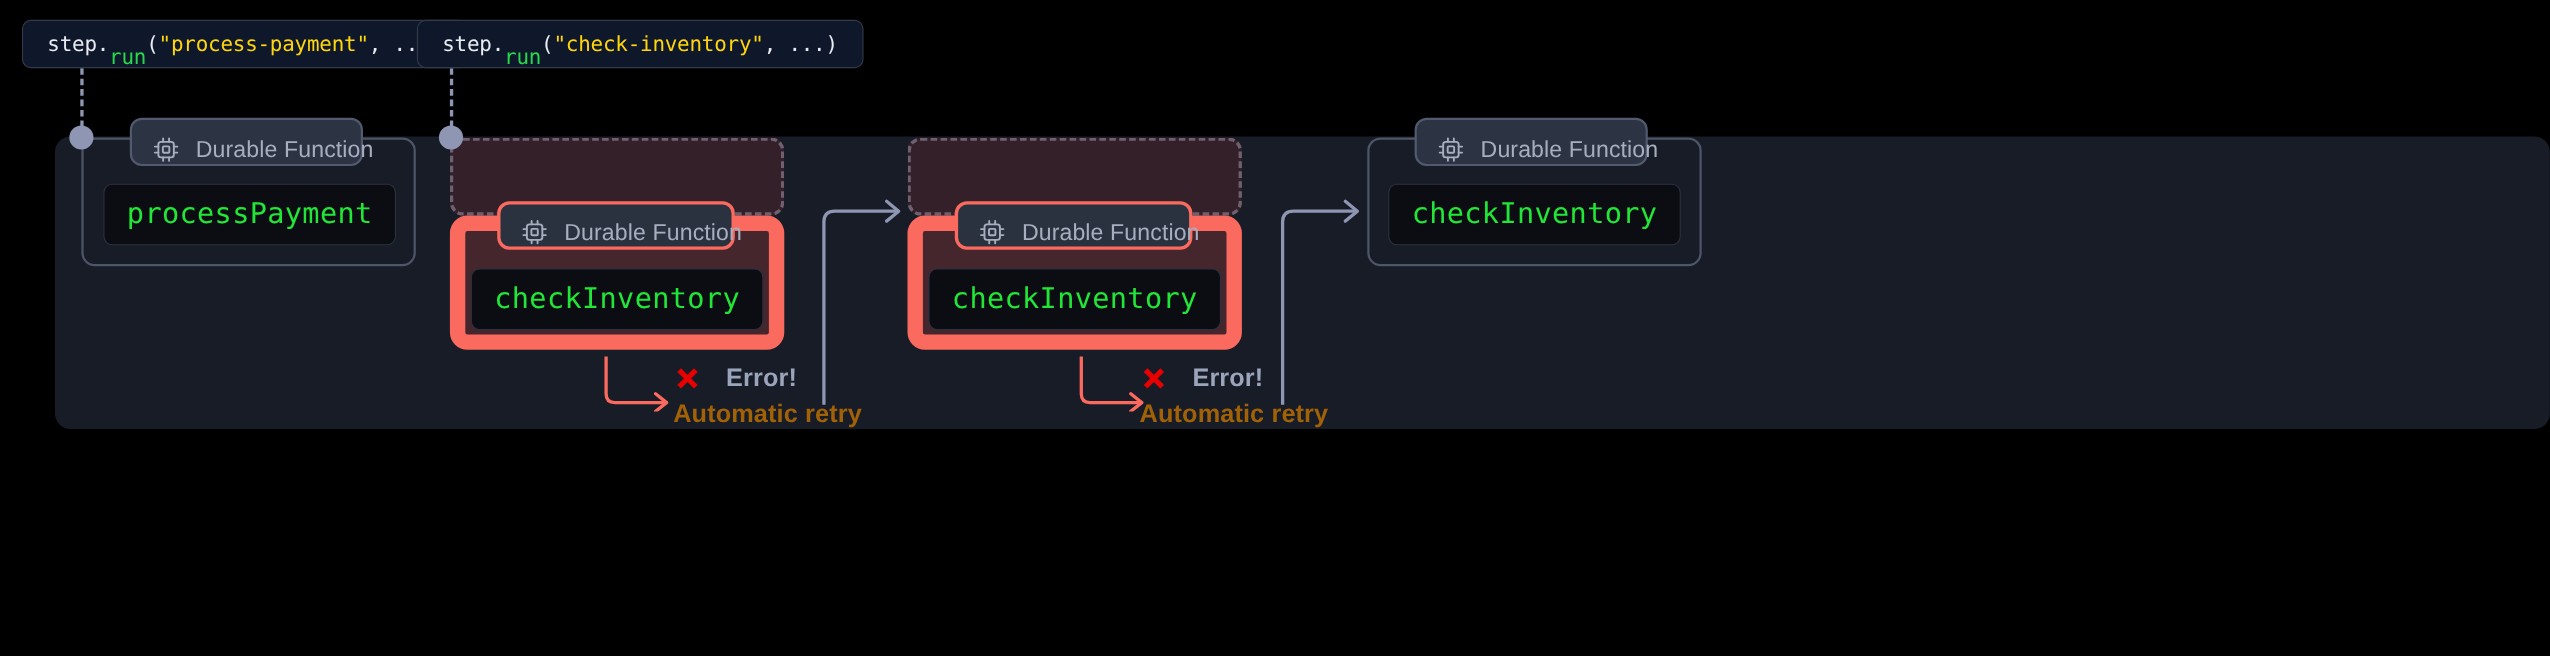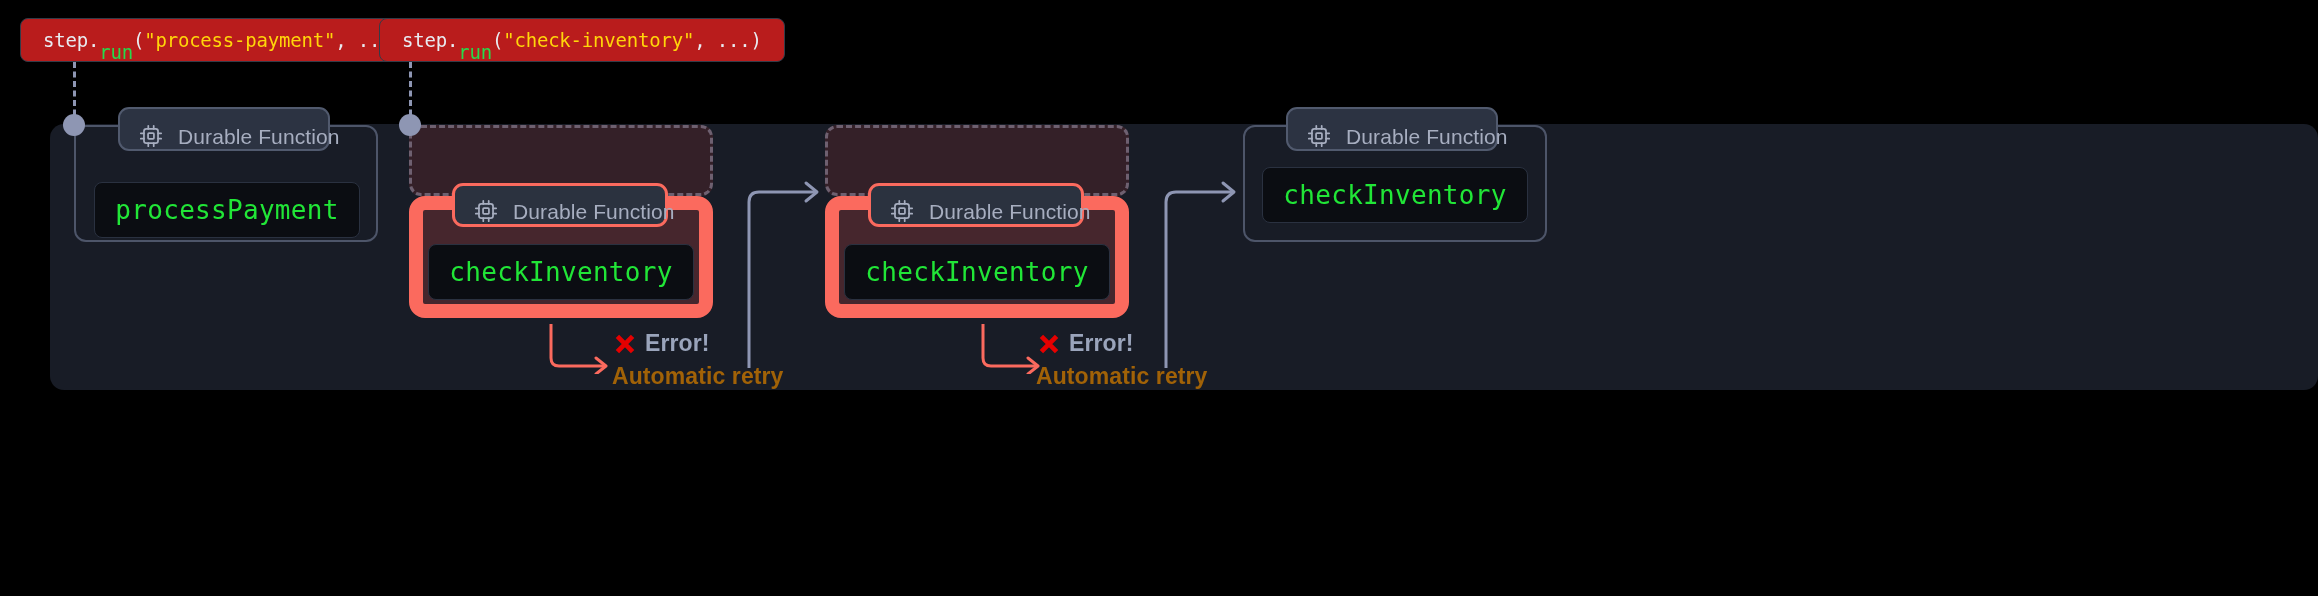--- a/index.html
+++ b/index.html
@@ -9,21 +9,21 @@
     font-family:"Liberation Sans", sans-serif;
     position:relative; overflow:hidden;
     -webkit-font-smoothing:antialiased;
   }
 
   .stage{ position:absolute; inset:0; }
 
   
   .code-label{
     position:absolute;
-    background:#b91c1c;
+    background:#0f172a;
     border:1.5px solid #343b48;
     border-radius:8px;
     padding:0 22px;
     height:44px;
     display:flex; align-items:center;
     font-family:"DejaVu Sans Mono","Liberation Mono",monospace;
     font-size:19px;
     letter-spacing:-0.2px;
     white-space:nowrap;
     color:#e7eaf0;
@@ -113,21 +113,21 @@
     letter-spacing:0.3px;
     white-space:nowrap;
   }
 
   
   .conn{ position:absolute; z-index:10; }
 
   
   .err-block{ position:absolute; z-index:28; }
   .err-line{
-    display:flex; align-items:flex-end; gap:7px;
+    display:flex; align-items:flex-end; gap:22px;
     white-space:nowrap;
   }
   .x-mark{ width:26px; height:26px; display:block; flex:0 0 26px; }
   .err-title{
     font-size:23px; font-weight:700; color:#9aa4bb; letter-spacing:0.1px;
   }
   .retry-text{
     font-size:23px; font-weight:700; color:#a16207;
     letter-spacing:0.1px; margin-top:6px; white-space:nowrap;
   }
@@ -163,21 +163,21 @@
 
   <div class="fn-card ok" style="left:74px; top:125px; width:304px; height:117px;"></div>
   <div class="df-badge" style="left:118px; top:107px; width:212px;">
     <svg class="chip-icon" viewBox="0 0 24 24" fill="none" stroke="#a7aec0" stroke-width="1.6" stroke-linecap="round">
       <rect x="5.5" y="5.5" width="13" height="13" rx="2.2"></rect>
       <rect x="9.3" y="9.3" width="5.4" height="5.4" rx="0.8"></rect>
       <path d="M9.5 2.6v2.9M14.5 2.6v2.9M9.5 18.5v2.9M14.5 18.5v2.9M2.6 9.5h2.9M2.6 14.5h2.9M18.5 9.5h2.9M18.5 14.5h2.9"></path>
     </svg>
     <span class="label">Durable Function</span>
   </div>
-  <div class="code-box" style="left:94px; top:182px; width:266px; height:56px;">
+  <div class="code-box" style="left:94px; top:167px; width:266px; height:56px;">
     <span class="fnname">processPayment</span>
   </div>
 
   <div class="fn-card dashed" style="left:409px; top:125px; width:304px; height:71px;"></div>
   <div class="fn-card fail" style="left:409px; top:196px; width:304px; height:122px;"></div>
   <div class="df-badge err" style="left:452px; top:183px; width:216px;">
     <svg class="chip-icon" viewBox="0 0 24 24" fill="none" stroke="#a7aec0" stroke-width="1.6" stroke-linecap="round">
       <rect x="5.5" y="5.5" width="13" height="13" rx="2.2"></rect>
       <rect x="9.3" y="9.3" width="5.4" height="5.4" rx="0.8"></rect>
       <path d="M9.5 2.6v2.9M14.5 2.6v2.9M9.5 18.5v2.9M14.5 18.5v2.9M2.6 9.5h2.9M2.6 14.5h2.9M18.5 9.5h2.9M18.5 14.5h2.9"></path>

